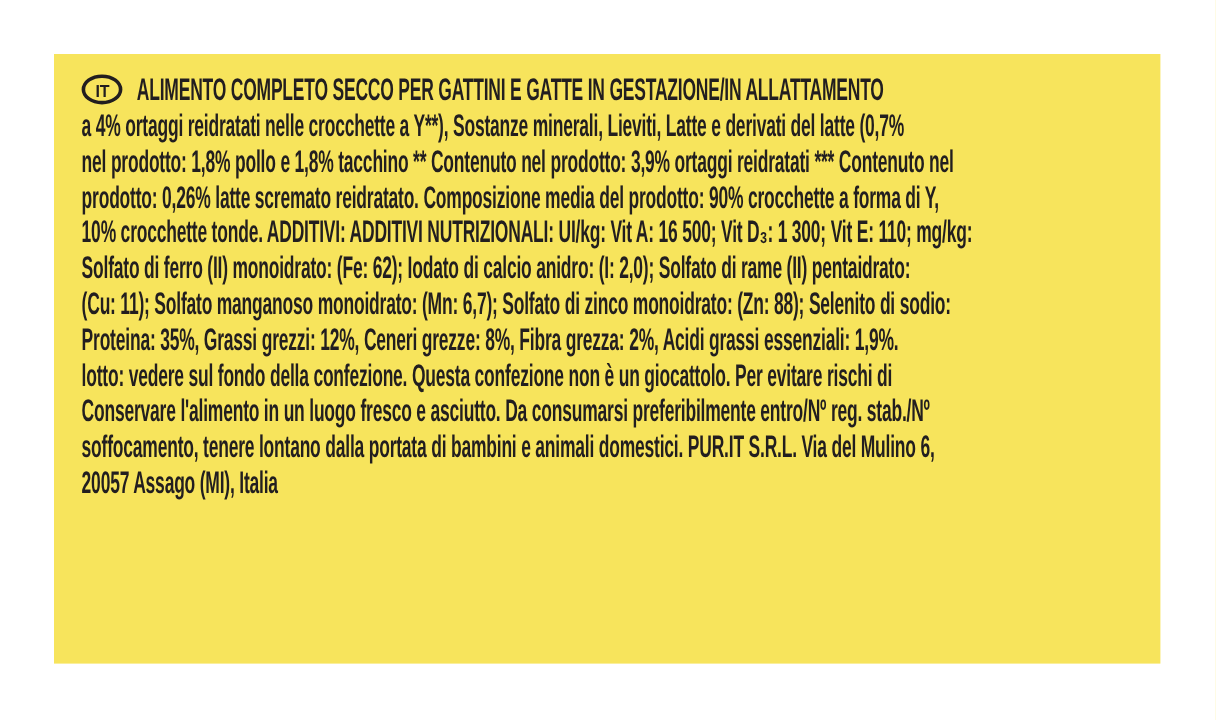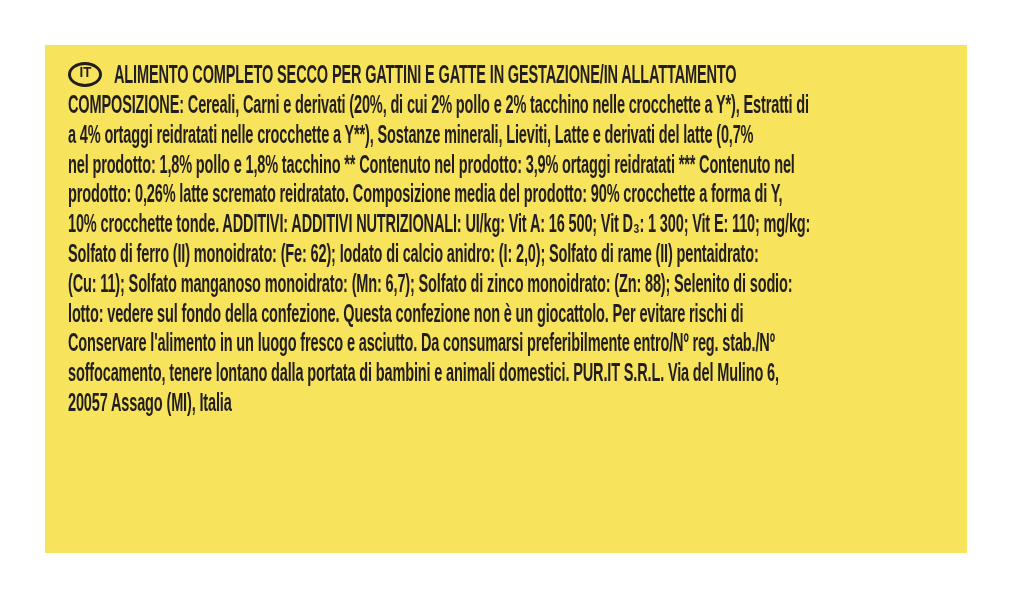--- a/index.html
+++ b/index.html
@@ -50,21 +50,21 @@
     height: 31px;
   }
   .lang-badge {
     box-sizing: border-box;
     flex: 0 0 auto;
     width: 34px;
     height: 25px;
     border: 3.5px solid #221E1F;
     border-radius: 50%;
     display: flex;
-    align-items: flex-start;
+    align-items: flex-end;
     justify-content: center;
     margin-right: 12px;
   }
   .lang-badge-text {
     font-size: 14.5px;
     font-weight: bold;
     line-height: 1;
     transform: scaleX(0.92);
   }
 </style>
@@ -74,26 +74,26 @@
 <div class="label-panel">
   <div class="label-content">
 
     <div class="line head-row">
       <span class="lang-badge">
         <span class="lang-badge-text">IT</span>
       </span>
       <span class="tx">ALIMENTO COMPLETO SECCO PER GATTINI E GATTE IN GESTAZIONE/IN ALLATTAMENTO</span>
     </div>
 
-    <div class="line"><span class="tx">COMPOSIZIONE: Cereali, Carni e derivati (20%, di cui 2% pollo e 2% tacchino nelle crocchette a Y*), Estratti di</span></div>
     <div class="line"><span class="tx">a 4% ortaggi reidratati nelle crocchette a Y**), Sostanze minerali, Lieviti, Latte e derivati del latte (0,7%</span></div>
     <div class="line"><span class="tx">nel prodotto: 1,8% pollo e 1,8% tacchino ** Contenuto nel prodotto: 3,9% ortaggi reidratati *** Contenuto nel</span></div>
     <div class="line"><span class="tx">prodotto: 0,26% latte scremato reidratato. Composizione media del prodotto: 90% crocchette a forma di Y,</span></div>
     <div class="line"><span class="tx">10% crocchette tonde. ADDITIVI: ADDITIVI NUTRIZIONALI: UI/kg: Vit A: 16 500; Vit D₃: 1 300; Vit E: 110; mg/kg:</span></div>
     <div class="line"><span class="tx">Solfato di ferro (II) monoidrato: (Fe: 62); Iodato di calcio anidro: (I: 2,0); Solfato di rame (II) pentaidrato:</span></div>
     <div class="line"><span class="tx">(Cu: 11); Solfato manganoso monoidrato: (Mn: 6,7); Solfato di zinco monoidrato: (Zn: 88); Selenito di sodio:</span></div>
+    <div class="line"><span class="tx">Proteina: 35%, Grassi grezzi: 12%, Ceneri grezze: 8%, Fibra grezza: 2%, Acidi grassi essenziali: 1,9%.</span></div>
     <div class="line"><span class="tx">lotto: vedere sul fondo della confezione. Questa confezione non è un giocattolo. Per evitare rischi di</span></div>
     <div class="line"><span class="tx">Conservare l'alimento in un luogo fresco e asciutto. Da consumarsi preferibilmente entro/Nº reg. stab./Nº</span></div>
     <div class="line"><span class="tx">soffocamento, tenere lontano dalla portata di bambini e animali domestici. PUR.IT S.R.L. Via del Mulino 6,</span></div>
     <div class="line"><span class="tx">20057 Assago (MI), Italia</span></div>
 
   </div>
 </div>
 
 </body></html>

